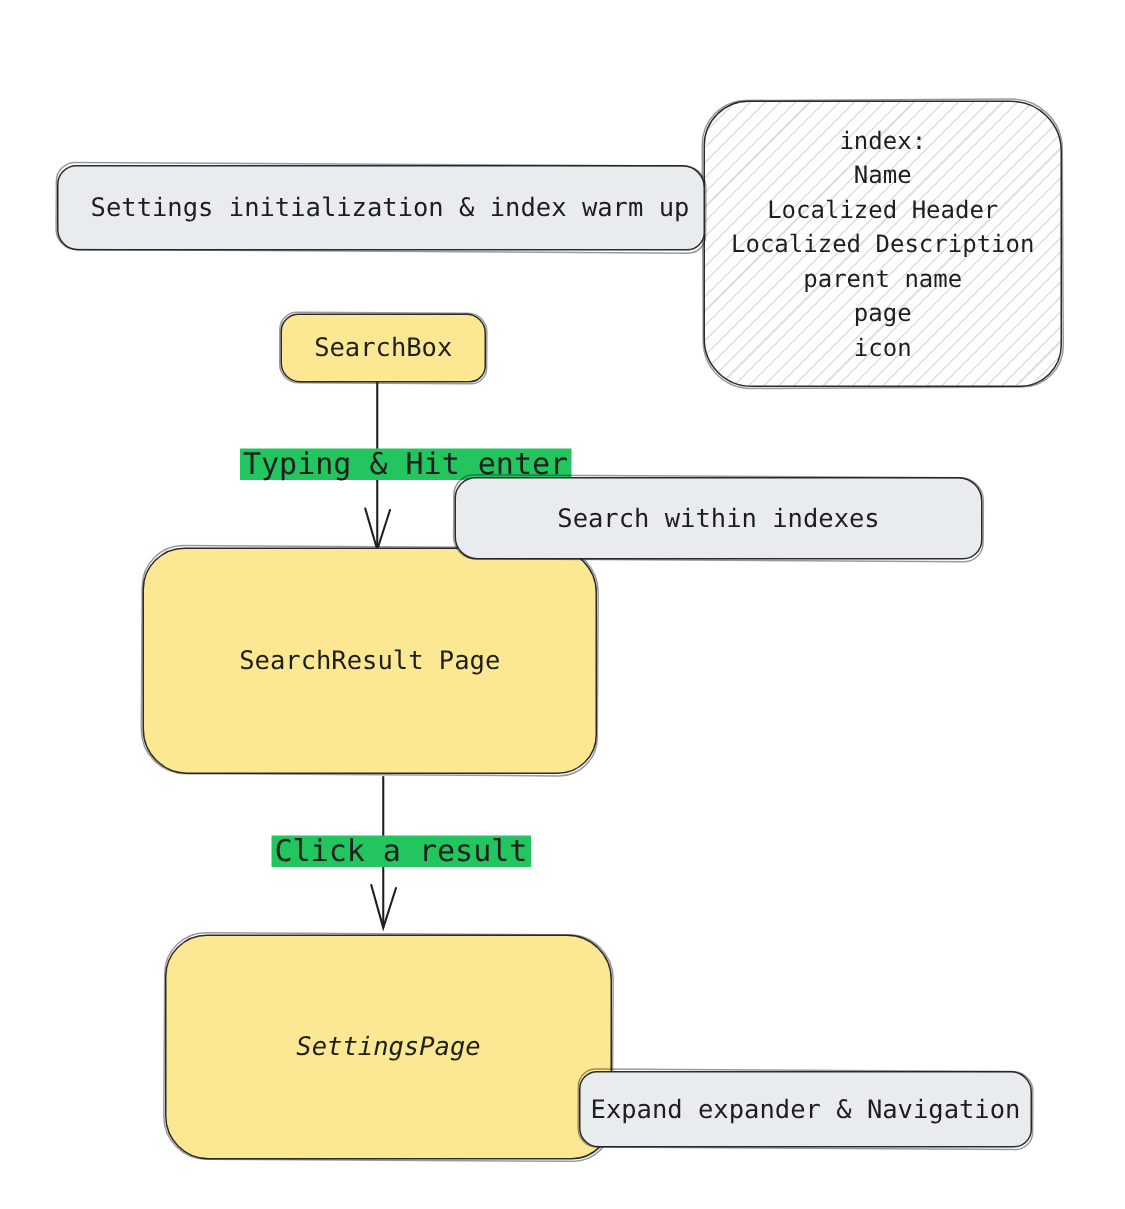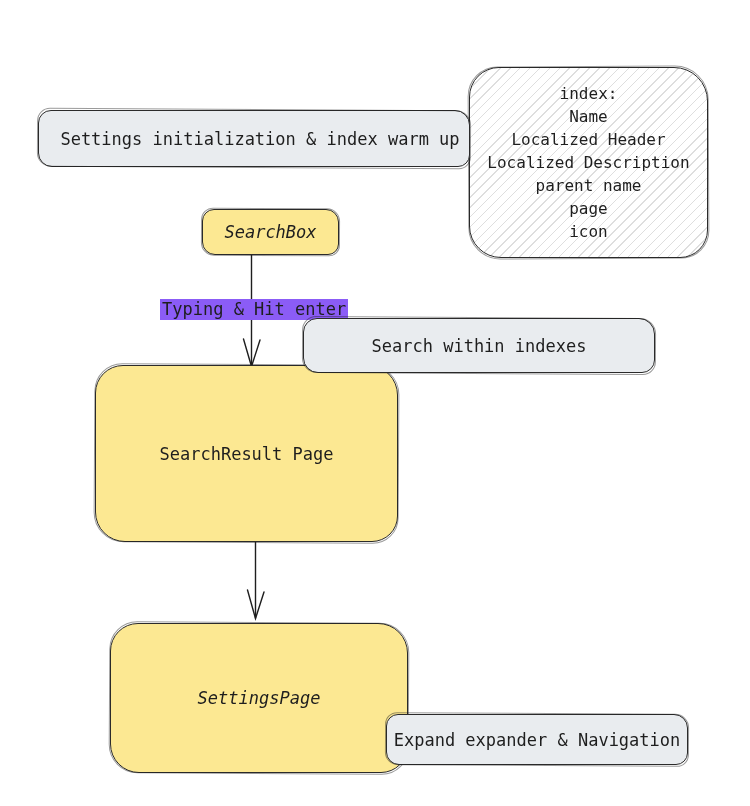--- a/index.html
+++ b/index.html
@@ -10,22 +10,22 @@
     font-family:"DejaVu Sans Mono","Liberation Mono",monospace;
     color:var(--ink,#1e1e1e);
     overflow:hidden;
   }
   svg.arrows{position:absolute;left:0;top:0;z-index:1;}
   svg.arrows line, svg.arrows polyline{
     stroke:var(--ink,#1e1e1e);stroke-width:1.4;fill:none;stroke-linecap:round;
   }
   .edge-label{
     position:absolute;z-index:2;
-    background:#8b5cf6;
-    font-size:17px;line-height:21px;
+    background:#22c55e;
+    font-size:20px;line-height:21px;
     padding:0 2px;white-space:nowrap;
   }
   .node{
     position:absolute;box-sizing:border-box;
     border:1.6px solid var(--stroke,#2b2b2b);
     display:flex;align-items:center;justify-content:center;
     text-align:center;
     font-size:17px;line-height:22px;
   }
   
@@ -45,23 +45,23 @@
     border-radius:30px 34px 28px 32px;
     background-color:#ffffff;
     background-image:repeating-linear-gradient(135deg,
       rgba(0,0,0,0.13) 0px, rgba(0,0,0,0.13) 1px,
       transparent 1px, transparent 7px);
     z-index:3;
     font-size:16px;line-height:23px;
     white-space:pre-line;
   }
   #n-index-note::after{transform:rotate(-0.3deg);}
-  #n-search-box{left:202px;top:209px;width:137px;height:46px;border-radius:12px 13px 11px 13px;font-style:italic;}
+  #n-search-box{left:187px;top:209px;width:137px;height:46px;border-radius:12px 13px 11px 13px;}
   #n-search-within{left:303px;top:318px;width:352px;height:55px;border-radius:14px 16px 13px 15px;}
-  #n-search-result{left:95px;top:365px;width:303px;height:177px;border-radius:28px 30px 26px 30px;}
+  #n-search-result{left:95px;top:365px;width:303px;height:151px;border-radius:28px 30px 26px 30px;}
   #n-settings-page{left:110px;top:623px;width:298px;height:150px;border-radius:28px 30px 27px 29px;font-style:italic;}
   #n-expand-nav{left:386px;top:714px;width:302px;height:51px;border-radius:12px 14px 12px 13px;}
 
   #l-typing{left:160px;top:299px;}
   #l-click{left:181px;top:557px;}
 </style>
 </head>
 <body>
 
 <div id="canvas">
@@ -72,20 +72,21 @@
       <polyline points="243.5,339 251.5,366.5 260,340"></polyline>
     </g>
     <g>
       <line x1="255.5" y1="518" x2="255.5" y2="618"></line>
       <polyline points="247.5,590 255.5,618.5 264,592"></polyline>
     </g>
   </svg>
 
   <div class="edge-label" id="l-typing">Typing &amp; Hit enter</div>
 
+  <div class="edge-label" id="l-click">Click a result</div>
 
   <div class="node grey" id="n-settings-init">Settings initialization &amp; index warm up</div>
 
   <div class="node" id="n-index-note">index:
 Name
 Localized Header
 Localized Description
 parent name
 page
 icon</div>

